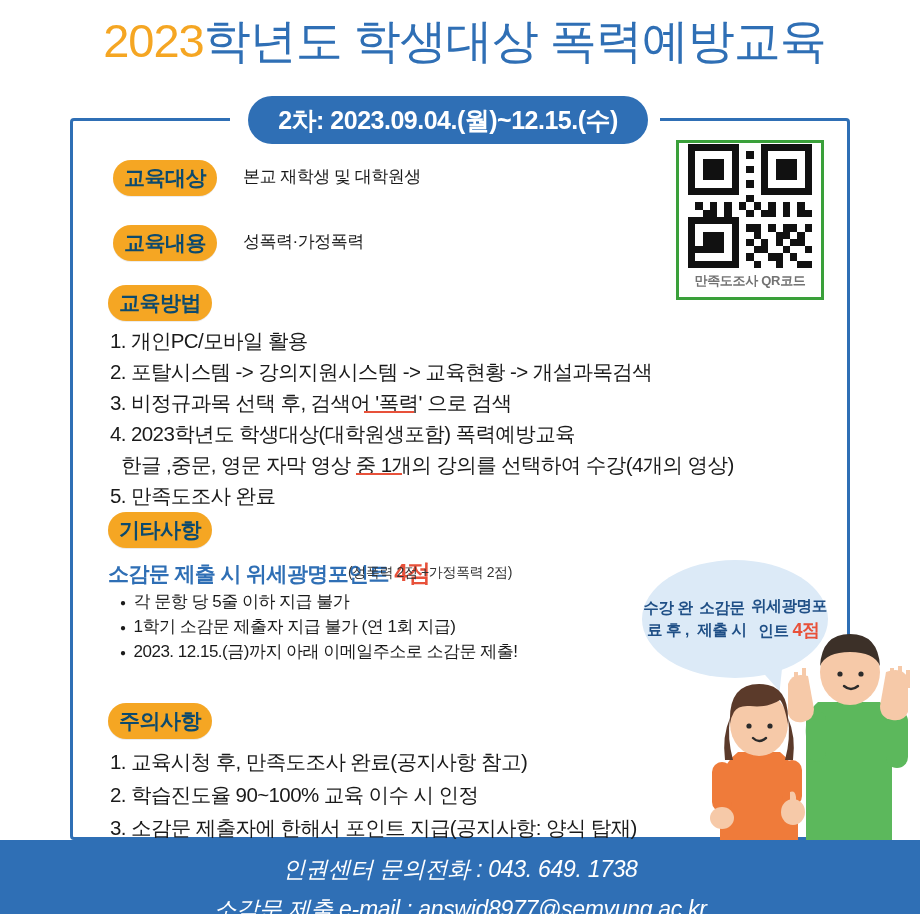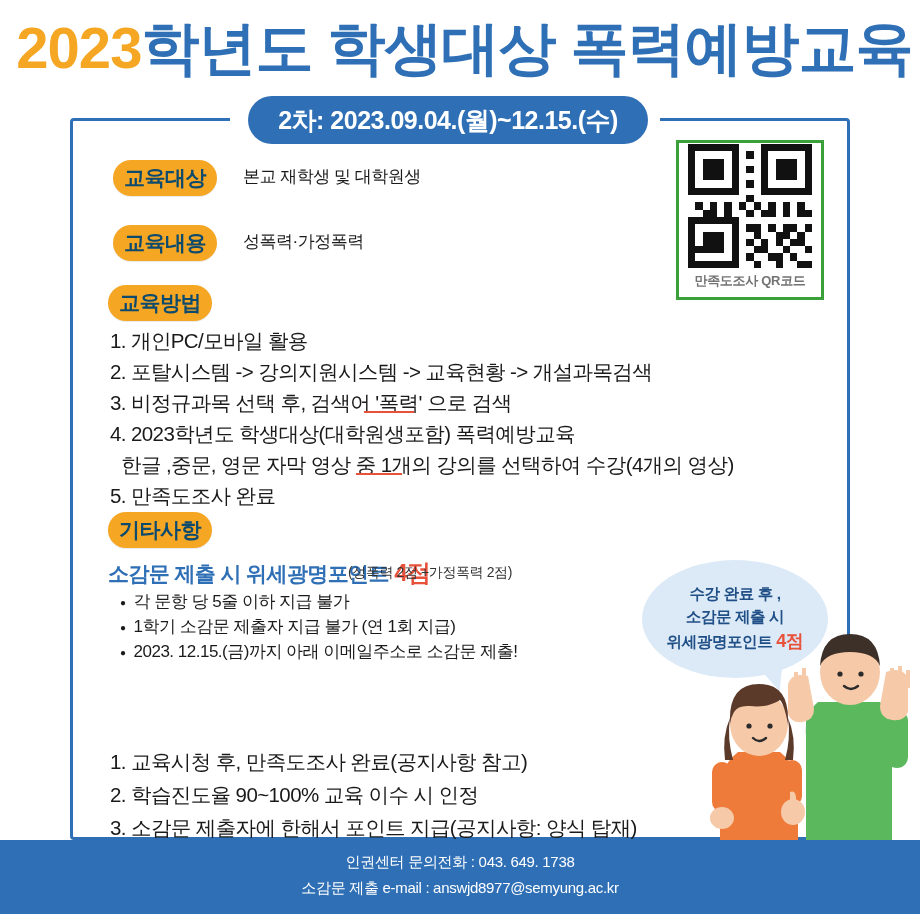--- a/index.html
+++ b/index.html
@@ -14,22 +14,22 @@
     position: relative;
     width: 920px; height: 914px;
     background: #ffffff;
   }
 
   
   .title {
     position: absolute;
     top: 10px; left: 0; width: 920px;
     text-align: center;
-    font-size: 58px;
-    font-weight: bold;
+    font-size: 47px;
+    font-weight: normal;
     letter-spacing: -1px;
     white-space: nowrap;
     padding-left: 9px;
   }
   .title .y { color: #f5a623; }
   .title .rest { color: #2f6fb5; }
 
   
   .frame {
     position: absolute;
@@ -148,21 +148,21 @@
   }
 
   
   .bubble {
     position: absolute;
     left: 642px; top: 560px;
     width: 186px; height: 118px;
     background: #dceaf7;
     border-radius: 50%;
     display: flex;
-    flex-direction: column;
+    flex-direction: row;
     align-items: center;
     justify-content: center;
     text-align: center;
     line-height: 1.45;
     font-size: 15.5px;
     color: #1f4f86;
     font-weight: bold;
     letter-spacing: -0.4px;
   }
   .bubble .pt { color: #e8513a; font-size: 18px; }
@@ -180,23 +180,24 @@
   .footer {
     position: absolute;
     left: 0; bottom: 0;
     width: 920px; height: 74px;
     background: #2f6fb5;
     color: #ffffff;
     text-align: center;
     padding-top: 9px;
   }
   .footer div {
-    font-size: 15px;
+    font-size: 23px;
     line-height: 1.75;
     letter-spacing: -0.3px;
+    font-style: italic;
   }
 
   
   .chars { position: absolute; left: 690px; top: 606px; width: 230px; height: 234px; }
 </style>
 </head>
 <body>
 
 <div id="poster">
 
@@ -230,20 +231,21 @@
   <div class="label-pill" style="left:108px; top:512px; width:104px;">기타사항</div>
   <div class="etc-head" style="left:108px; top:557px;">
     <span>소감문 제출 시 위세광명포인트</span>
     <span class="pt">4점</span>
   </div>
   <div class="etc-sub" style="left:348px; top:564px;">(성폭력 2점 +가정폭력 2점)</div>
   <div class="bullet-line" style="left:120px; top:590px;">각 문항 당 5줄 이하 지급 불가</div>
   <div class="bullet-line" style="left:120px; top:615px;">1학기 소감문 제출자 지급 불가 (연 1회 지급)</div>
   <div class="bullet-line" style="left:120px; top:640px;">2023. 12.15.(금)까지 아래 이메일주소로 소감문 제출!</div>
 
+  <div class="label-pill" style="left:108px; top:703px; width:104px;">주의사항</div>
   <div class="num-line" style="left:110px; top:748px;">1. 교육시청 후, 만족도조사 완료(공지사항 참고)</div>
   <div class="num-line" style="left:110px; top:781px;">2. 학습진도율 90~100% 교육 이수 시 인정</div>
   <div class="num-line" style="left:110px; top:814px;">3. 소감문 제출자에 한해서 포인트 지급(공지사항: 양식 탑재)</div>
   <div class="num-line" style="left:110px; top:847px;">4. PC 및 모바일 교육이수 가능</div>
 
   <div class="qr-box"></div>
   <svg class="qr-grid" viewBox="0 0 17 17" shape-rendering="crispEdges">
     <rect width="17" height="17" fill="#ffffff"></rect>
     <g fill="#111111">
       <rect x="0" y="0" width="7" height="1"></rect>

